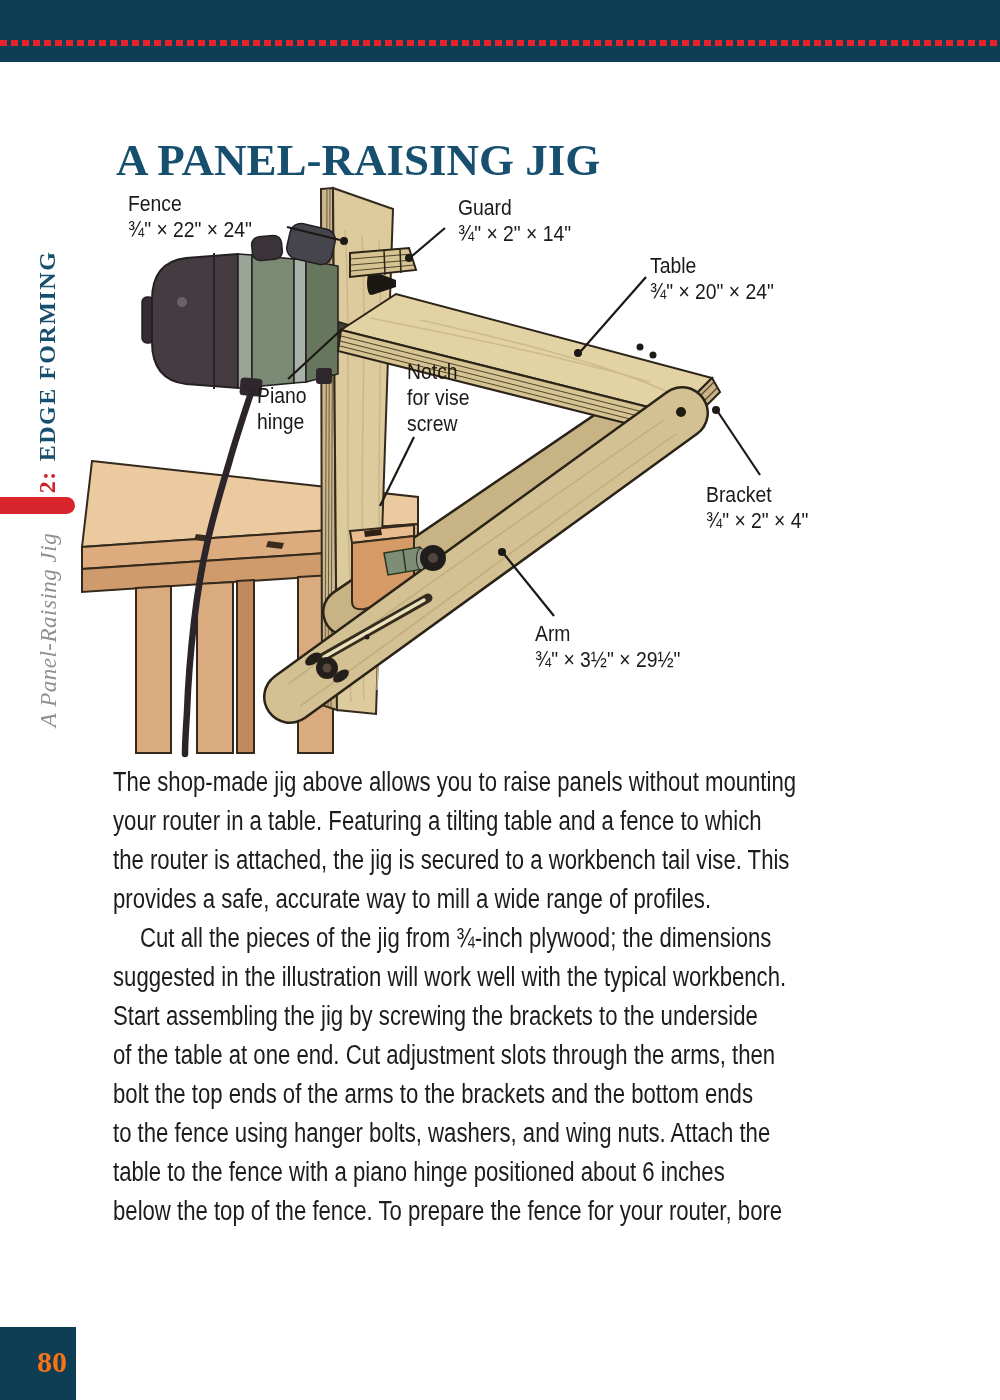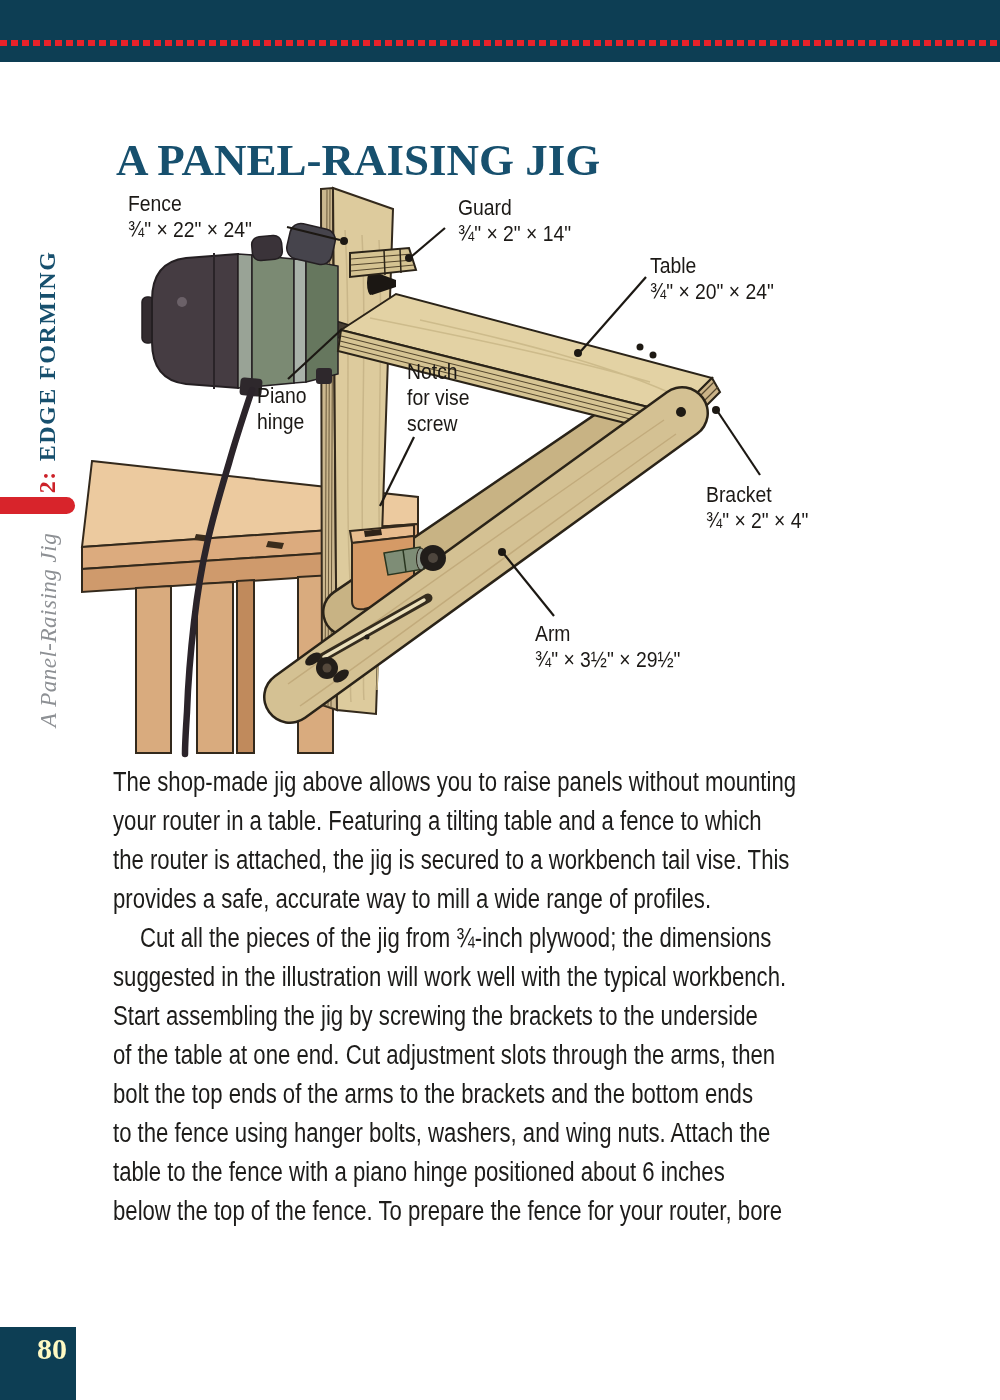--- a/index.html
+++ b/index.html
@@ -38,22 +38,22 @@
   #lbl-bracket{left:706px;top:482px;}
   #lbl-arm{left:535px;top:621px;}
 
   .bodytext{position:absolute;left:113px;top:763px;
      font-size:27px;line-height:39px;color:#1d1c1a;
      transform:scaleX(0.82);transform-origin:left top;}
   .bodytext .line{white-space:nowrap;}
   .bodytext .indent{padding-left:33px;}
 
   .footer-block{position:absolute;left:0;top:1327px;width:76px;height:73px;background:#0d3e54;}
-  .footer-num{color:#fef9c3;font-family:"Liberation Serif",serif;font-weight:bold;
-     font-size:30px;text-align:right;padding:5px 9px 0 0;}
+  .footer-num{color:#f97316;font-family:"Liberation Serif",serif;font-weight:bold;
+     font-size:30px;text-align:right;padding:18px 9px 0 0;}
 </style>
 </head>
 <body>
 
 <div class="band-top"></div>
 <div class="dash-line"></div>
 
 <h1 class="page-title">A PANEL-RAISING JIG</h1>
 
 <div class="sidebar-chapter">

